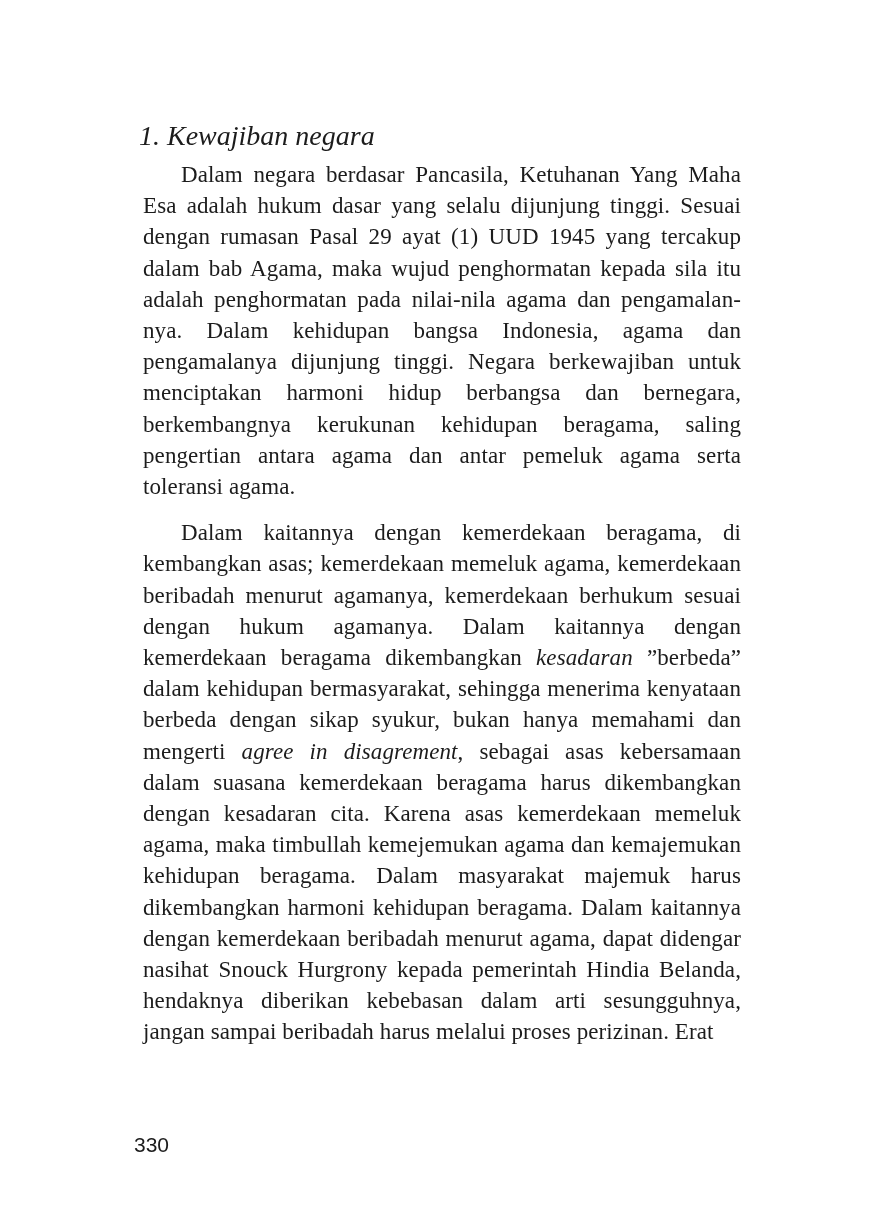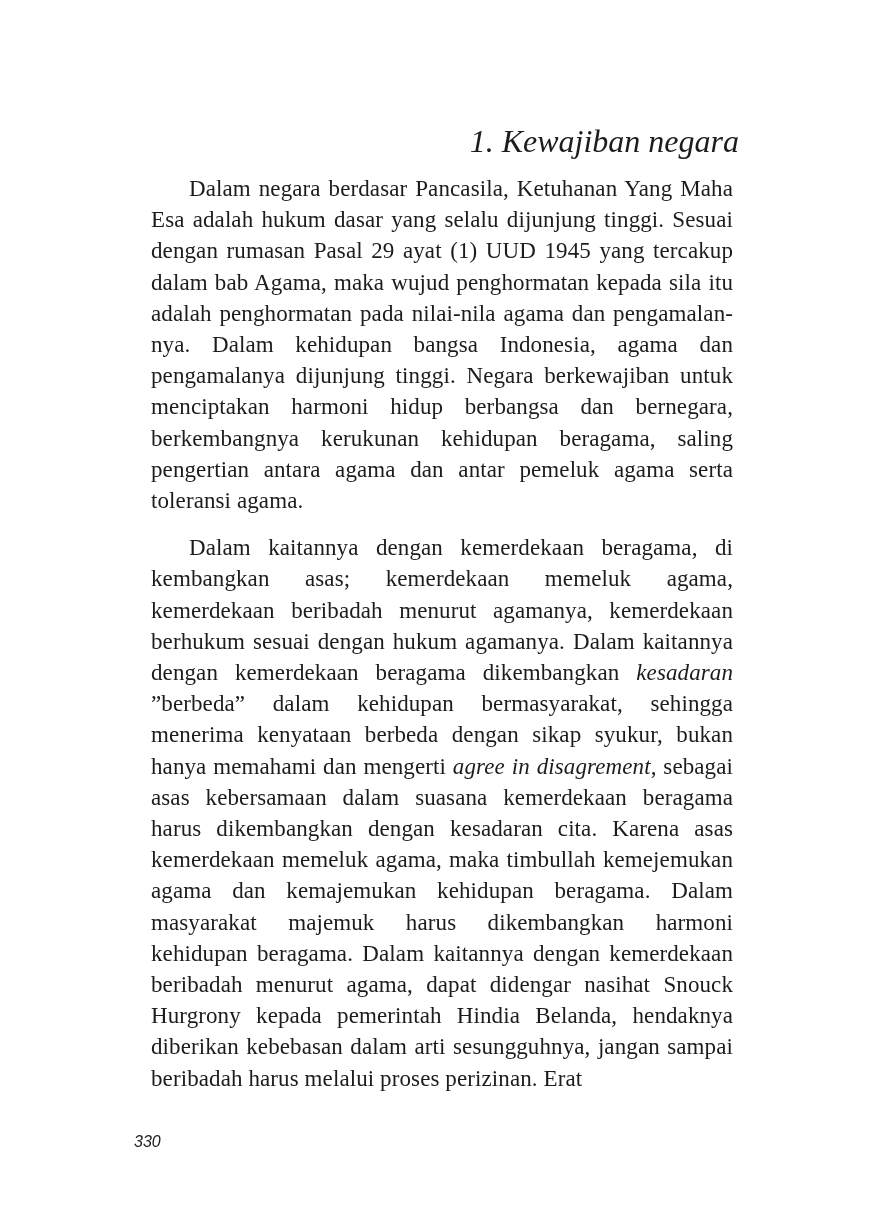--- a/index.html
+++ b/index.html
@@ -17,49 +17,48 @@
   }
   .text-block {
     position: absolute;
     left: 135px;
     top: 116px;
     width: 614px;
   }
   .section-heading {
     font-style: italic;
     font-weight: normal;
-    font-size: 32px;
+    font-size: 28px;
     line-height: 31px;
-    margin: 10px;
+    margin: 4px;
     padding: 0;
-    text-align: right;
+    text-align: left;
   }
   .body-paragraph {
-    margin: 16px;
+    margin: 8px;
     padding: 0;
     font-size: 23px;
     line-height: 31.2px;
     text-align: justify;
     text-indent: 38px;
     letter-spacing: 0.1px;
   }
   .section + .section {
     margin-top: 15px;
   }
   .body-paragraph em {
     font-style: italic;
   }
   .page-number {
     position: absolute;
     left: 134px;
     top: 1133px;
     font-family: "Liberation Sans", sans-serif;
-    font-size: 16px;
+    font-size: 21px;
     color: #1c1c1c;
-    font-style: italic;
   }
 </style>
 </head>
 <body>
 
 <div class="page">
 
   <main class="text-block">
 
     <section class="section">

